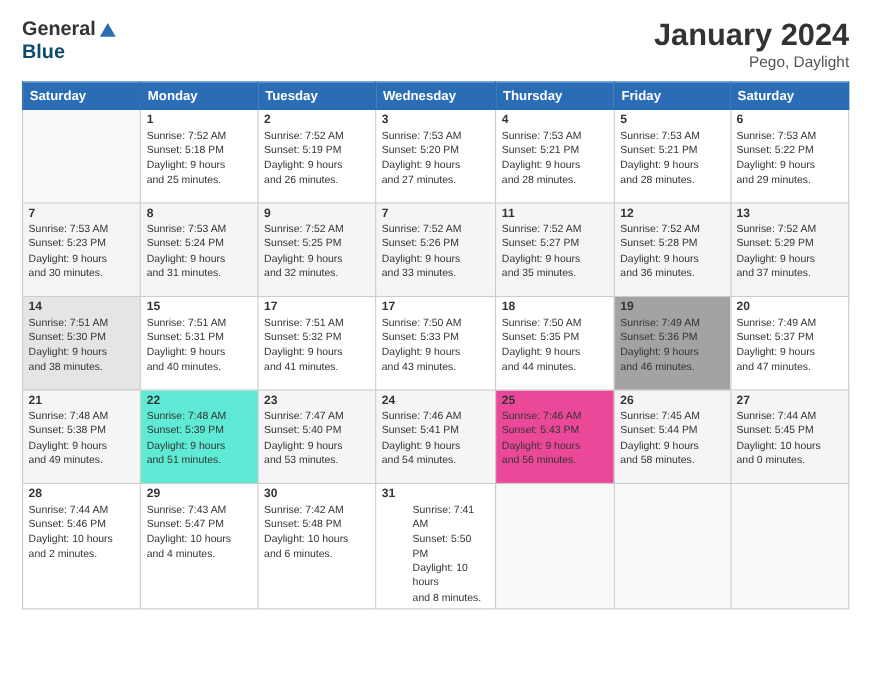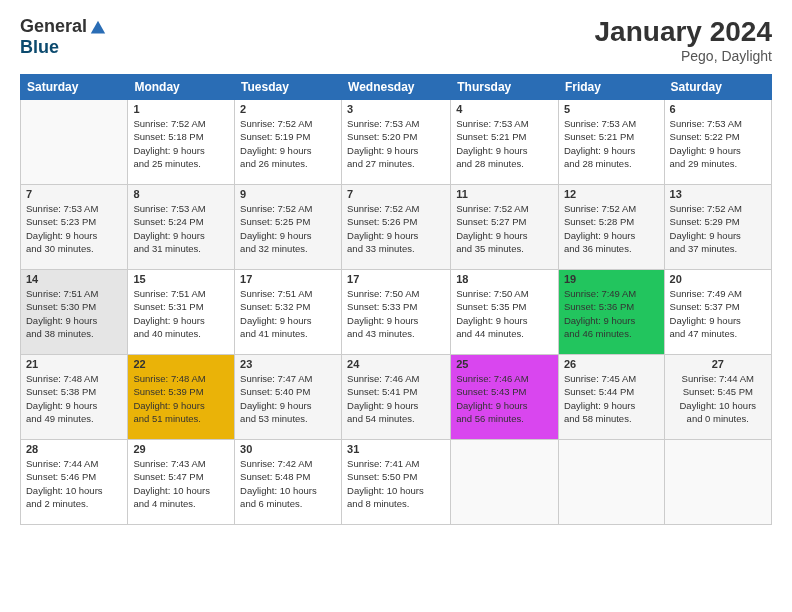--- a/index.html
+++ b/index.html
@@ -252,21 +252,21 @@
 Daylight: 9 hours
 and 43 minutes.</div>
           </td>
           <td style="background: rgb(255, 255, 255);">
             <span class="day-number">18</span>
             <div class="day-info" style="white-space: pre-line;">Sunrise: 7:50 AM
 Sunset: 5:35 PM
 Daylight: 9 hours
 and 44 minutes.</div>
           </td>
-          <td style="background: #22c55e; margin-left: 44px;">
+          <td style="background: #a3a3a3; margin-left: 44px;">
             <span class="day-number">19</span>
             <div class="day-info" style="white-space: pre-line;">Sunrise: 7:49 AM
 Sunset: 5:36 PM
 Daylight: 9 hours
 and 46 minutes.</div>
           </td>
           <td style="background: rgb(255, 255, 255); margin-top: 28px;">
             <span class="day-number">20</span>
             <div class="day-info" style="white-space: pre-line;">Sunrise: 7:49 AM
 Sunset: 5:37 PM
@@ -275,56 +275,56 @@
           </td>
         </tr>
         <tr style="background: rgb(245, 245, 245);">
           <td style="background: rgb(245, 245, 245);">
             <span class="day-number">21</span>
             <div class="day-info" style="white-space: pre-line;">Sunrise: 7:48 AM
 Sunset: 5:38 PM
 Daylight: 9 hours
 and 49 minutes.</div>
           </td>
-          <td style="background: #eab308;">
+          <td style="background: #5eead4;">
             <span class="day-number">22</span>
             <div class="day-info" style="white-space: pre-line;">Sunrise: 7:48 AM
 Sunset: 5:39 PM
 Daylight: 9 hours
 and 51 minutes.</div>
           </td>
           <td style="background: rgb(245, 245, 245);">
             <span class="day-number">23</span>
             <div class="day-info" style="white-space: pre-line;">Sunrise: 7:47 AM
 Sunset: 5:40 PM
 Daylight: 9 hours
 and 53 minutes.</div>
           </td>
           <td style="background: rgb(245, 245, 245);">
             <span class="day-number">24</span>
             <div class="day-info" style="white-space: pre-line;">Sunrise: 7:46 AM
 Sunset: 5:41 PM
 Daylight: 9 hours
 and 54 minutes.</div>
           </td>
-          <td style="background: #d946ef;">
+          <td style="background: #ec4899;">
             <span class="day-number">25</span>
             <div class="day-info" style="white-space: pre-line;">Sunrise: 7:46 AM
 Sunset: 5:43 PM
 Daylight: 9 hours
 and 56 minutes.</div>
           </td>
           <td style="background: rgb(245, 245, 245);">
             <span class="day-number">26</span>
             <div class="day-info" style="white-space: pre-line;">Sunrise: 7:45 AM
 Sunset: 5:44 PM
 Daylight: 9 hours
 and 58 minutes.</div>
           </td>
-          <td style="background: rgb(245, 245, 245); text-align: center;">
+          <td style="background: rgb(245, 245, 245);">
             <span class="day-number">27</span>
             <div class="day-info" style="white-space: pre-line;">Sunrise: 7:44 AM
 Sunset: 5:45 PM
 Daylight: 10 hours
 and 0 minutes.</div>
           </td>
         </tr>
         <tr style="background: rgb(255, 255, 255);">
           <td style="background: rgb(255, 255, 255);">
             <span class="day-number">28</span>
@@ -342,21 +342,21 @@
           </td>
           <td style="background: rgb(255, 255, 255);">
             <span class="day-number">30</span>
             <div class="day-info" style="white-space: pre-line;">Sunrise: 7:42 AM
 Sunset: 5:48 PM
 Daylight: 10 hours
 and 6 minutes.</div>
           </td>
           <td style="background: rgb(255, 255, 255);">
             <span class="day-number">31</span>
-            <div class="day-info" style="white-space: pre-line;">Sunrise: 7:41 AM
+            <div class="day-info" style="white-space: pre-line; margin-left: 28px;">Sunrise: 7:41 AM
 Sunset: 5:50 PM
 Daylight: 10 hours
 and 8 minutes.</div>
           </td>
           <td class="empty" style="background: rgb(249, 249, 249);"></td>
           <td class="empty" style="background: rgb(249, 249, 249);"></td>
           <td class="empty" style="background: rgb(249, 249, 249);"></td>
         </tr>
       </tbody>
   </table>

